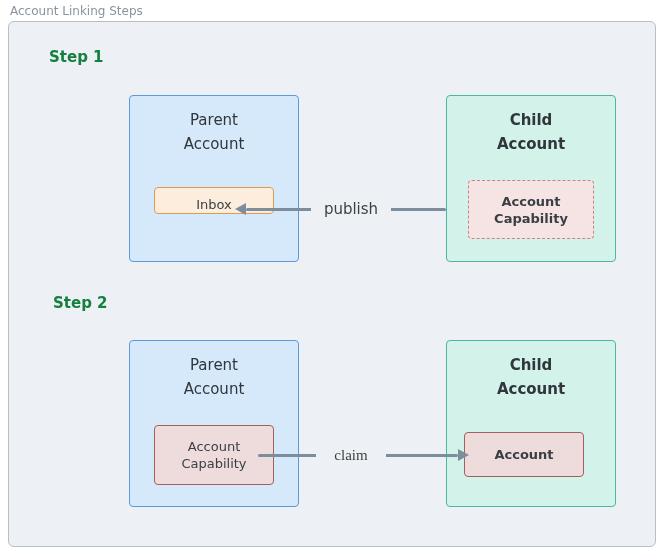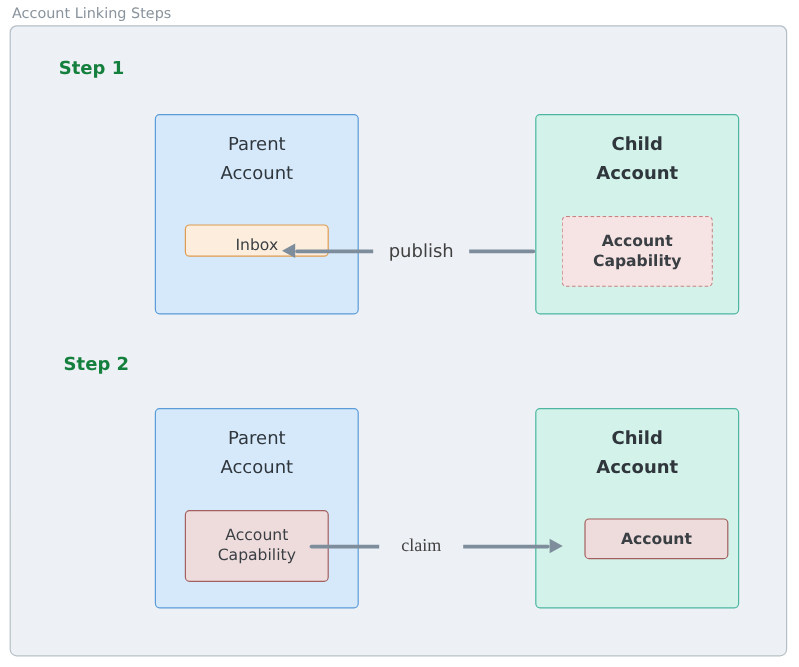--- a/index.html
+++ b/index.html
@@ -73,21 +73,21 @@
     left: 21px; top: 84px; width: 126px; height: 59px;
     background: var(--capability-dashed-fill, #f6e3e3);
     border: 1.5px dashed var(--capability-dashed-border, #c48584);
   }
   .node.cap-solid {
     left: 24px; top: 84px; width: 120px; height: 60px;
     background: var(--capability-solid-fill, #eedcdc);
     border: 1.5px solid var(--capability-solid-border, #a2605f);
   }
   .node.account {
-    left: 40px; top: 91px; width: 120px; height: 34px;
+    left: 17px; top: 91px; width: 120px; height: 45px;
     background: var(--capability-solid-fill, #eedcdc);
     border: 1.5px solid var(--capability-solid-border, #a2605f);
   }
 
   .arrow-line {
     position: absolute; height: 3px; border-radius: 2px;
     background: var(--arrow, #7e8d9b);
   }
   .a1-line { left: 237px; top: 186px; width: 200px; }
   .a2-line { left: 249px; top: 432px; width: 200px; }

